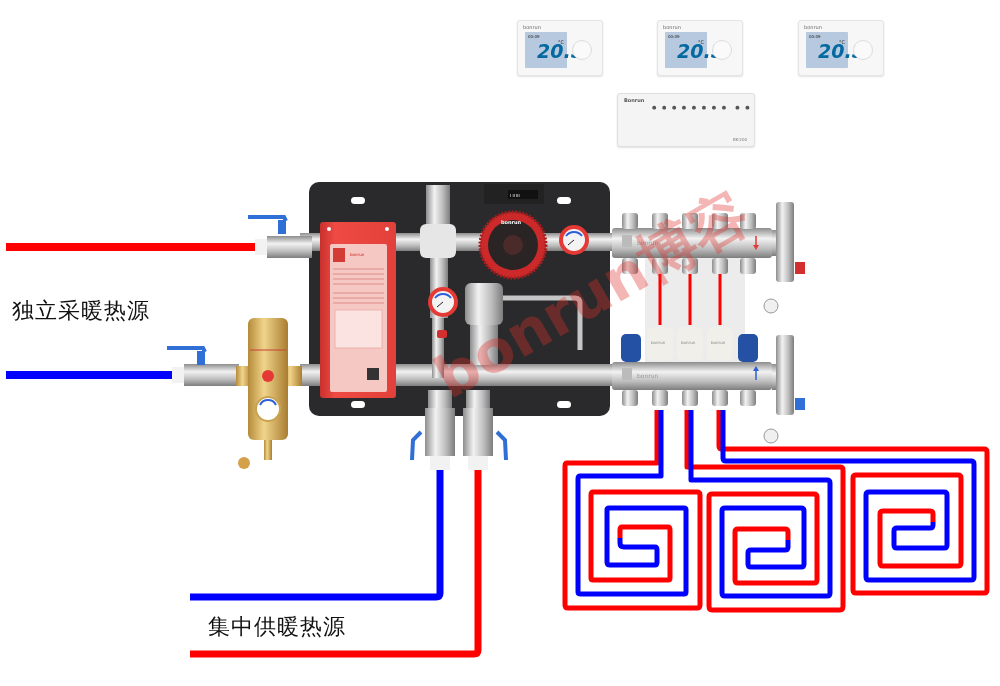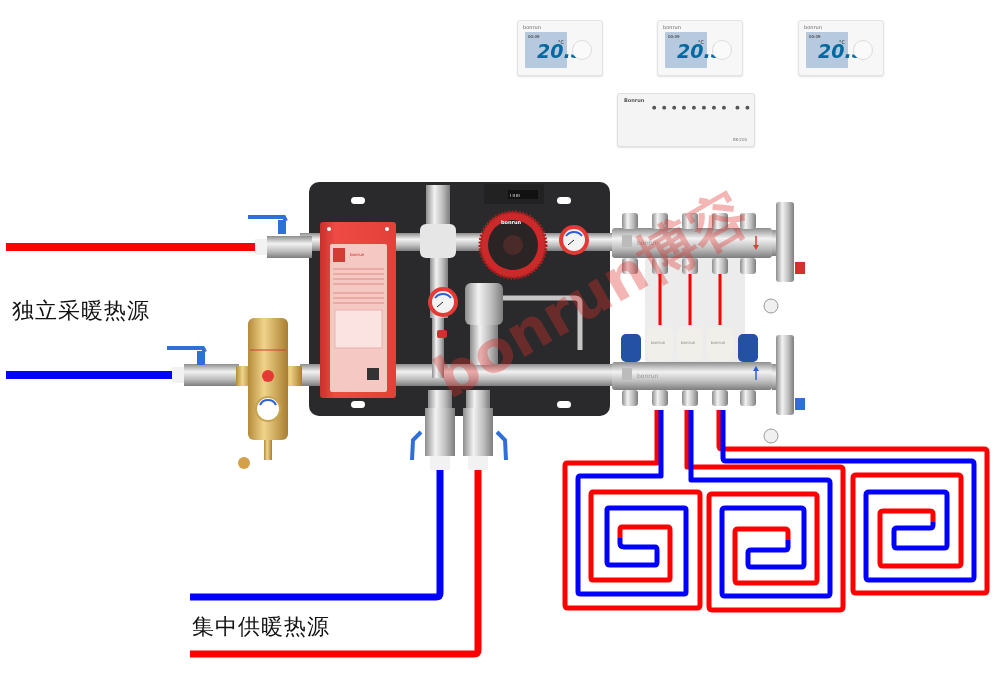--- a/index.html
+++ b/index.html
@@ -1,19 +1,19 @@
 <!DOCTYPE html>
 <html><head>
 <meta charset="utf-8">
 <style>
   html, body { margin: 0; padding: 0; background: #ffffff; }
   body { width: 1000px; height: 686px; position: relative; overflow: hidden; font-family: "DejaVu Sans", sans-serif; }
   .label { position: absolute; font-family: Liberation Sans, sans-serif; color: #111; font-size: 22px; letter-spacing: 1px; }
   #label-independent { left: 12px; top: 296px; }
-  #label-central { left: 192px; top: 612px; text-align: center; }
+  #label-central { left: 208px; top: 612px; text-align: center; }
   svg { position: absolute; left: 0; top: 0; }
   .thermo { position: absolute; width: 84px; height: 54px; background: #f7f7f7; border: 1px solid #e4e4e4; border-radius: 3px; box-shadow: 0 1px 2px rgba(0,0,0,0.12); }
   .thermo .brand { position: absolute; left: 5px; top: 3px; font-size: 5px; color: #666; }
   .thermo .lcd { position: absolute; left: 7px; top: 11px; width: 42px; height: 36px; background: #b7c9de; border-radius: 1px; }
   .thermo .temp { position: absolute; left: 12px; top: 8px; font-size: 19px; font-weight: bold; color: #0369a1; font-style: italic; }
   .thermo .unit { position: absolute; right: 3px; top: 7px; font-size: 5px; color: #222; }
   .thermo .small { position: absolute; left: 3px; top: 2px; font-size: 4px; color: #222; }
   .thermo .dial { position: absolute; right: 10px; top: 19px; width: 18px; height: 18px; border: 1px solid #ddd; border-radius: 50%; background: #fafafa; }
   .controller { position: absolute; left: 617px; top: 93px; width: 136px; height: 52px; background: #f4f4f4; border: 1px solid #e0e0e0; border-radius: 3px; box-shadow: 0 1px 2px rgba(0,0,0,0.12); }
   .controller .brand { position: absolute; left: 6px; top: 3px; font-size: 5px; color: #555; font-weight: bold; }

